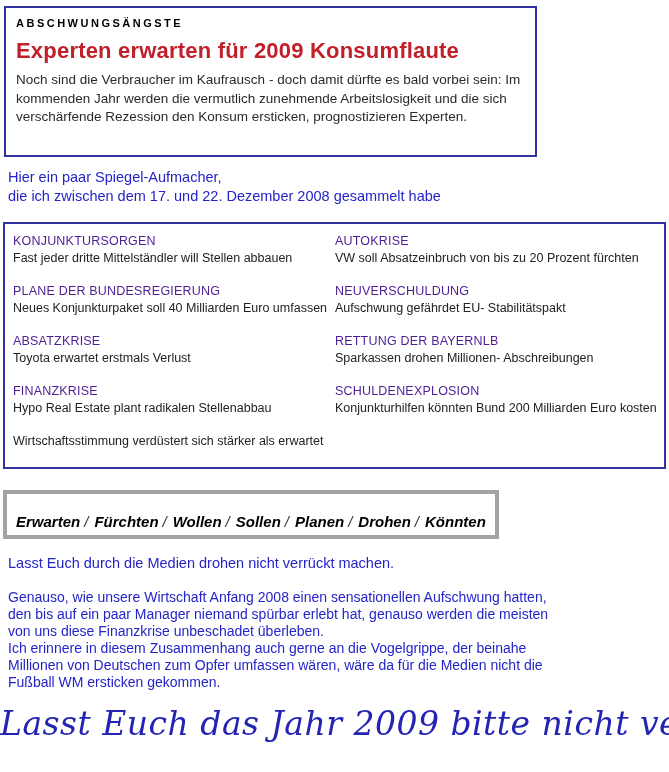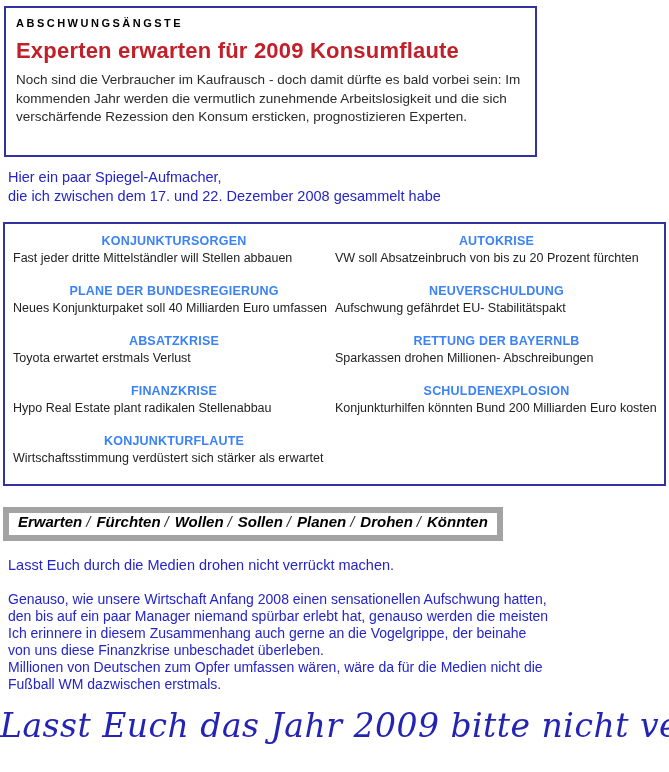--- a/index.html
+++ b/index.html
@@ -48,36 +48,35 @@
     margin-left: 3px;
     width: 663px;
     padding: 10px 6px 0 8px;
     display: flex;
   }
   .col-left { width: 322px; flex: 0 0 322px; }
   .col-right { flex: 1; }
   .hl-item { margin-bottom: 19px; }
   .hl-kicker {
     font-size: 12.5px;
-    font-weight: bold;
+    font-weight: normal;
     letter-spacing: 0.2px;
-    color: #3b82f6;
+    color: #4c1d95;
     margin-bottom: 3px;
-    text-align: center;
   }
   .hl-text {
     font-size: 12.5px;
     color: #222222;
   }
   
   .verbs-box {
     display: inline-block;
     margin: 21px 0 0 3px;
-    border: 6px solid #a3a3a3;
-    padding: 0 9px 5px 9px;
+    border: 4px solid #a3a3a3;
+    padding: 19px 9px 5px 9px;
     font-size: 15px;
     font-style: italic;
     color: #000000;
     white-space: nowrap;
   }
   .verb { font-weight: bold; }
   .verb-sep {
     font-weight: normal;
     margin: 0 6px 0 4px;
     color: #333333;
@@ -131,21 +130,20 @@
     </div>
     <div class="hl-item">
       <div class="hl-kicker">ABSATZKRISE</div>
       <div class="hl-text">Toyota erwartet erstmals Verlust</div>
     </div>
     <div class="hl-item">
       <div class="hl-kicker">FINANZKRISE</div>
       <div class="hl-text">Hypo Real Estate plant radikalen Stellenabbau</div>
     </div>
     <div class="hl-item">
-      <div class="hl-kicker">KONJUNKTURFLAUTE</div>
       <div class="hl-text">Wirtschaftsstimmung verdüstert sich stärker als erwartet</div>
     </div>
   </div>
   <div class="col-right">
     <div class="hl-item">
       <div class="hl-kicker">AUTOKRISE</div>
       <div class="hl-text">VW soll Absatzeinbruch von bis zu 20 Prozent fürchten</div>
     </div>
     <div class="hl-item">
       <div class="hl-kicker">NEUVERSCHULDUNG</div>
@@ -164,19 +162,19 @@
 
 <div>
   <div class="verbs-box"><span class="verb">Erwarten</span><span class="verb-sep">/</span><span class="verb">Fürchten</span><span class="verb-sep">/</span><span class="verb">Wollen</span><span class="verb-sep">/</span><span class="verb">Sollen</span><span class="verb-sep">/</span><span class="verb">Planen</span><span class="verb-sep">/</span><span class="verb">Drohen</span><span class="verb-sep">/</span><span class="verb">Könnten</span></div>
 </div>
 
 <div class="media-line blue">Lasst Euch durch die Medien drohen nicht verrückt machen.</div>
 
 <div class="paragraph blue">
   <div>Genauso, wie unsere Wirtschaft Anfang 2008 einen sensationellen Aufschwung hatten,</div>
   <div>den bis auf ein paar Manager niemand spürbar erlebt hat, genauso werden die meisten</div>
+  <div>von uns diese Finanzkrise unbeschadet überleben.</div>
   <div>Ich erinnere in diesem Zusammenhang auch gerne an die Vogelgrippe, der beinahe</div>
-  <div>von uns diese Finanzkrise unbeschadet überleben.</div>
   <div>Millionen von Deutschen zum Opfer umfassen wären, wäre da für die Medien nicht die</div>
-  <div>Fußball WM dazwischen erstmals.</div>
+  <div>Fußball WM ersticken gekommen.</div>
 </div>
 
 <div class="big-line">Lasst Euch das Jahr 2009 bitte nicht verderben !!!</div>
 
 </body></html>

